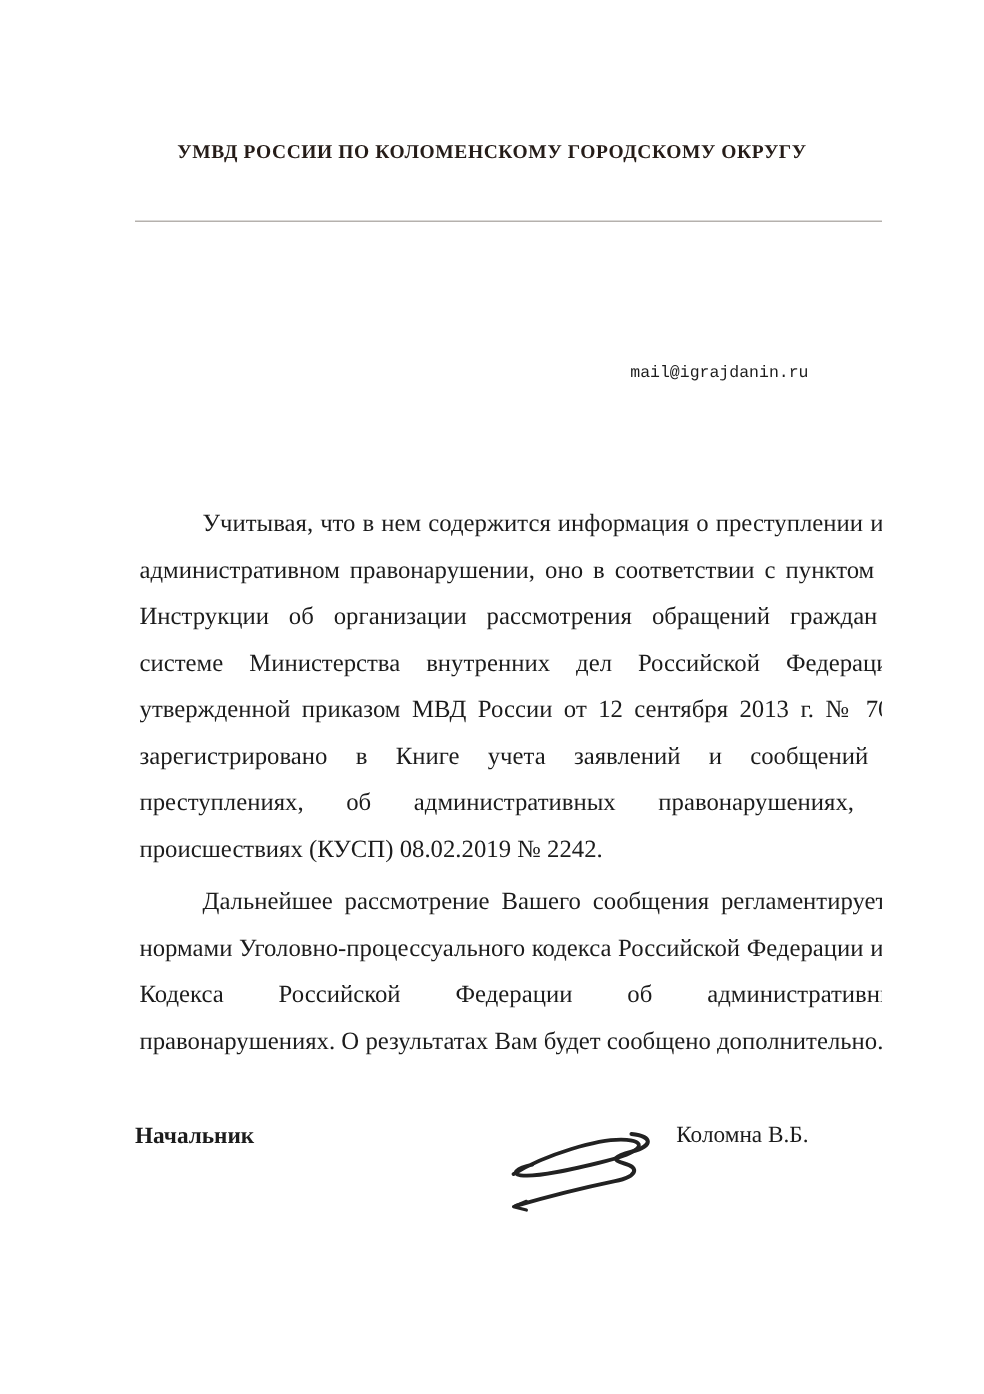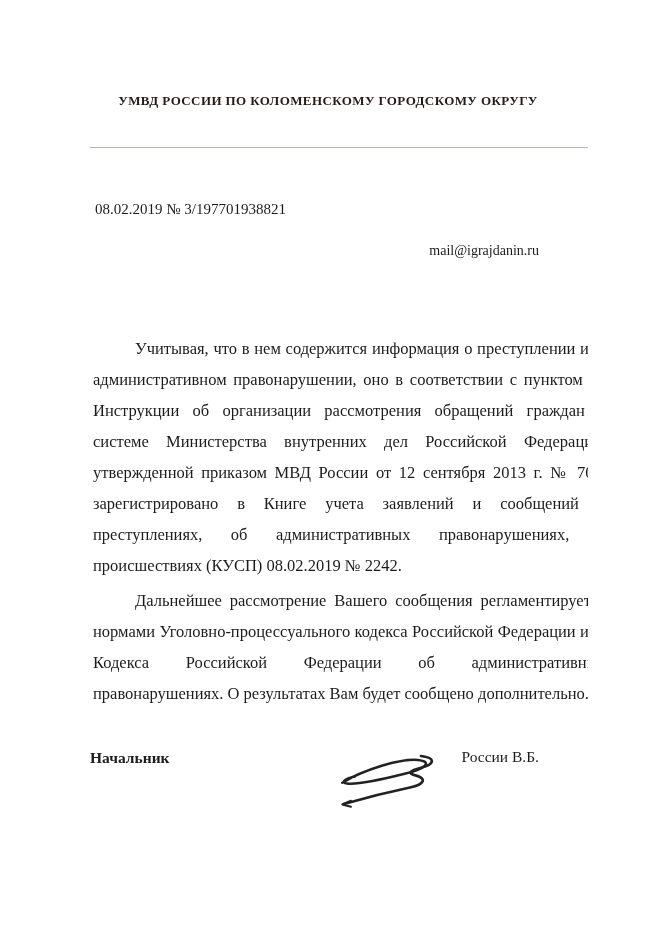--- a/index.html
+++ b/index.html
@@ -50,21 +50,22 @@
   .ref-line {
     position: absolute;
     top: 201px;
     left: 95px;
     font-size: 15px;
   }
   .recipient-email {
     position: absolute;
     top: 243px;
     right: 49px;
-    font-size: 14px;
+    font-size: 11px;
+    font-family: Liberation Mono, monospace;
   }
   .letter-body {
     position: absolute;
     top: 333px;
     left: 93px;
     width: 513px;
     font-size: 16.5px;
     line-height: 31px;
     text-align: justify;
   }
@@ -96,32 +97,31 @@
 </head>
 <body>
 
 <div class="page">
 
   <div class="org-name">УМВД РОССИИ ПО КОЛОМЕНСКОМУ ГОРОДСКОМУ ОКРУГУ</div>
 
 
   <div class="header-rule"></div>
 
-  <div class="ref-line">08.02.2019 № 3/197701938821</div>
 
   <div class="recipient-email">mail@igrajdanin.ru</div>
 
   <div class="letter-body">
     <p>Учитывая, что в нем содержится информация о преступлении или административном правонарушении, оно в соответствии с пунктом 69 Инструкции об организации рассмотрения обращений граждан в системе Министерства внутренних дел Российской Федерации, утвержденной приказом МВД России от 12 сентября 2013 г. № 707, зарегистрировано в Книге учета заявлений и сообщений о преступлениях, об административных правонарушениях, о происшествиях (КУСП) 08.02.2019 № 2242.</p>
     <p>Дальнейшее рассмотрение Вашего сообщения регламентируется нормами Уголовно-процессуального кодекса Российской Федерации или Кодекса Российской Федерации об административных правонарушениях. О результатах Вам будет сообщено дополнительно.</p>
   </div>
 
   <div class="sign-title">Начальник</div>
 
   <svg class="signature-svg" viewBox="0 0 150 80" fill="none" xmlns="http://www.w3.org/2000/svg">
     <path d="M 22 46 C 48 30, 95 15, 118 17 C 137 19, 129 28, 100 35 C 72 42, 42 49, 28 47 C 20 46, 24 41, 38 38" stroke="#222222" stroke-width="3.2" stroke-linecap="round" fill="none"></path>
     <path d="M 122 12 C 140 14, 141 22, 122 27 C 108 30.5, 104 34, 116 37 C 129 40.5, 127 48, 108 52 C 84 57, 48 66, 24 73" stroke="#222222" stroke-width="3.4" stroke-linecap="round" fill="none"></path>
     <path d="M 33 69 L 22 73.6 L 33 76.5" stroke="#222222" stroke-width="2.6" stroke-linecap="round" stroke-linejoin="round" fill="none"></path>
   </svg>
 
-  <div class="sign-name">России В.Б.</div>
+  <div class="sign-name">Коломна В.Б.</div>
 
 </div>
 
 </body></html>

